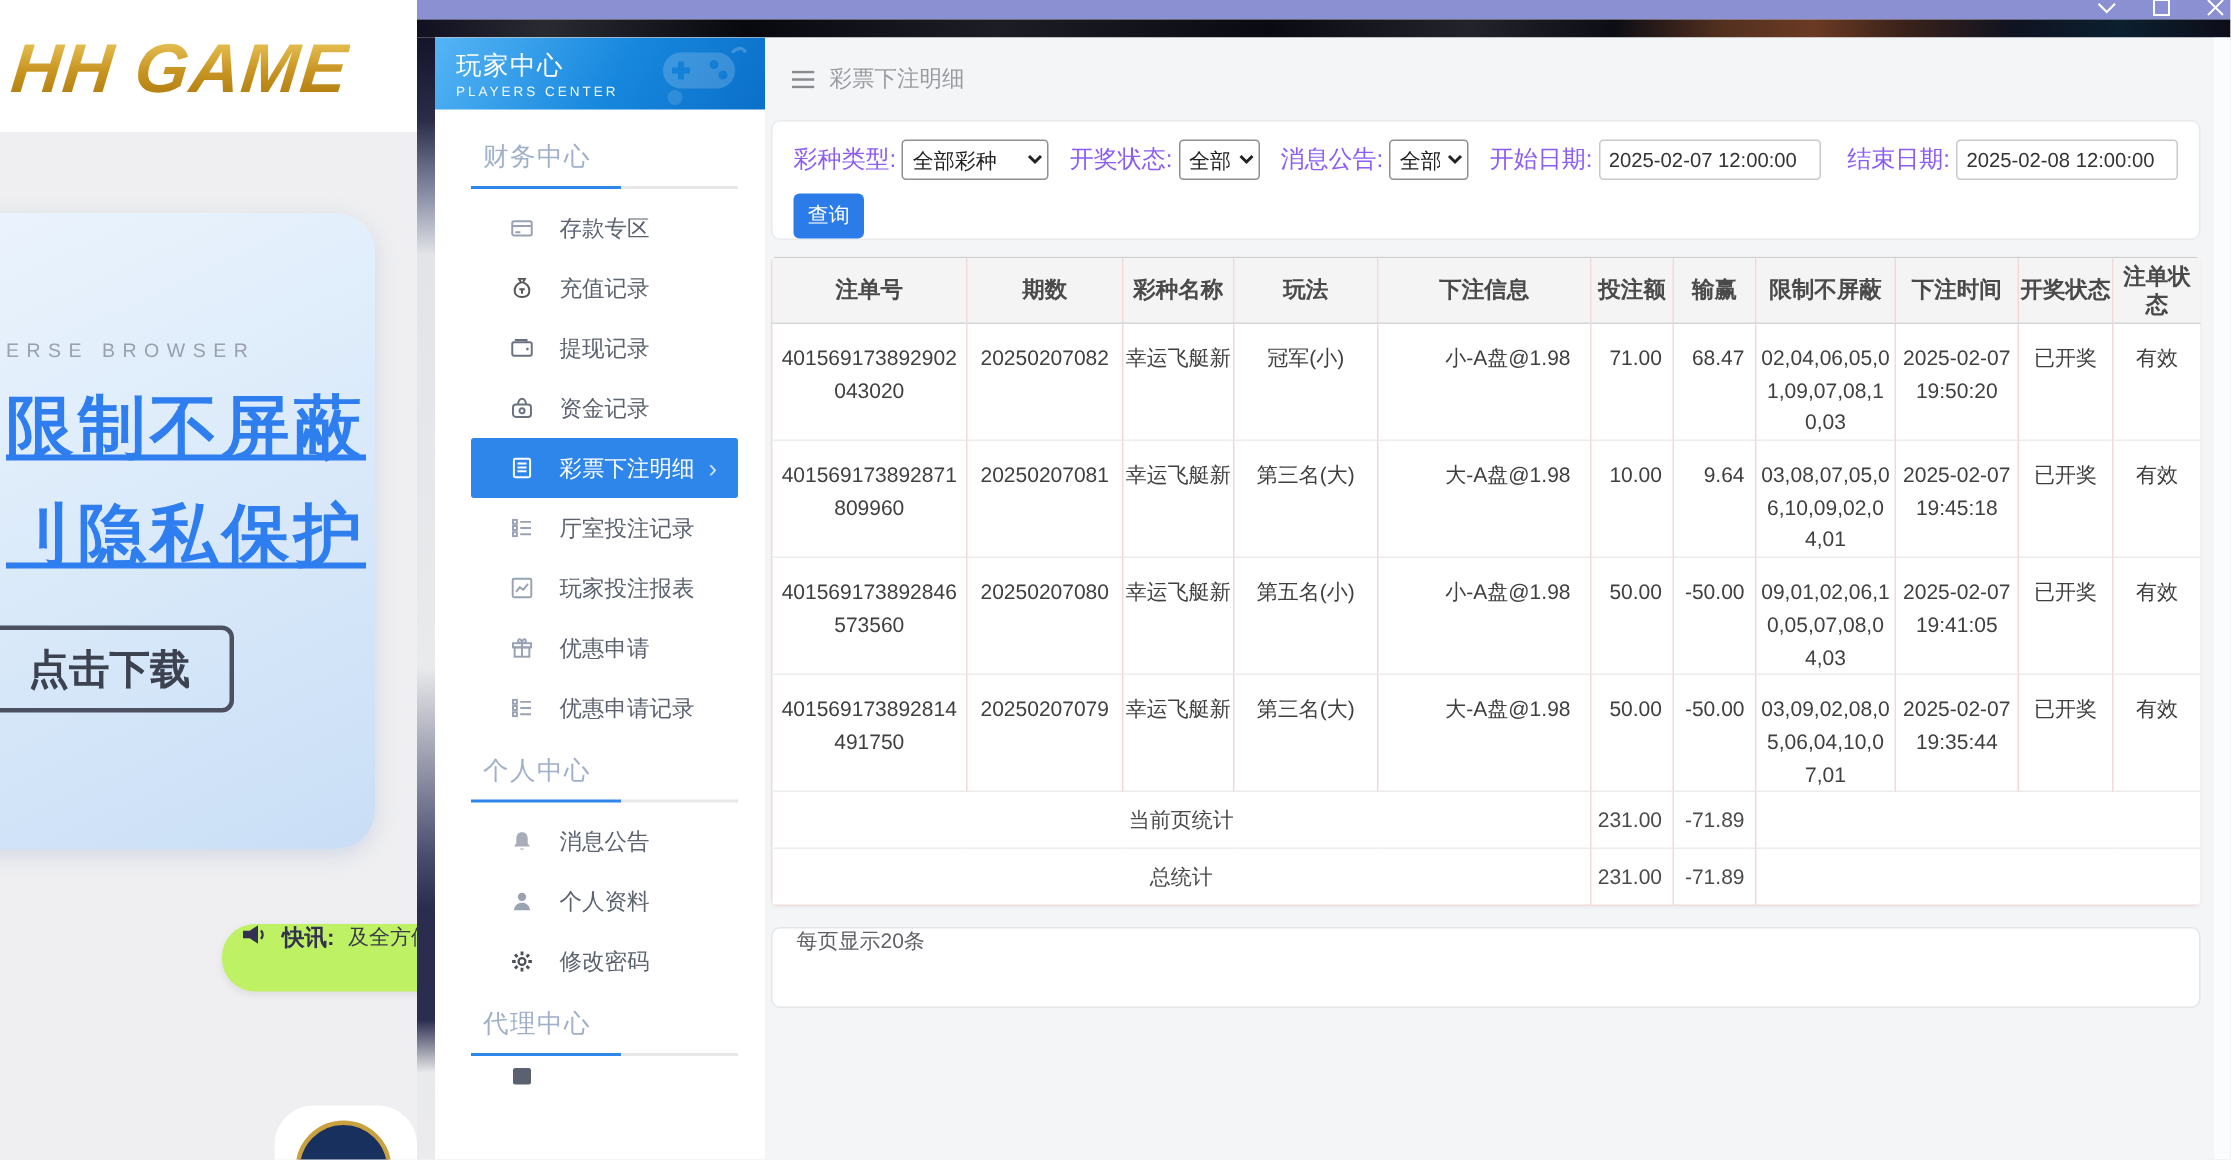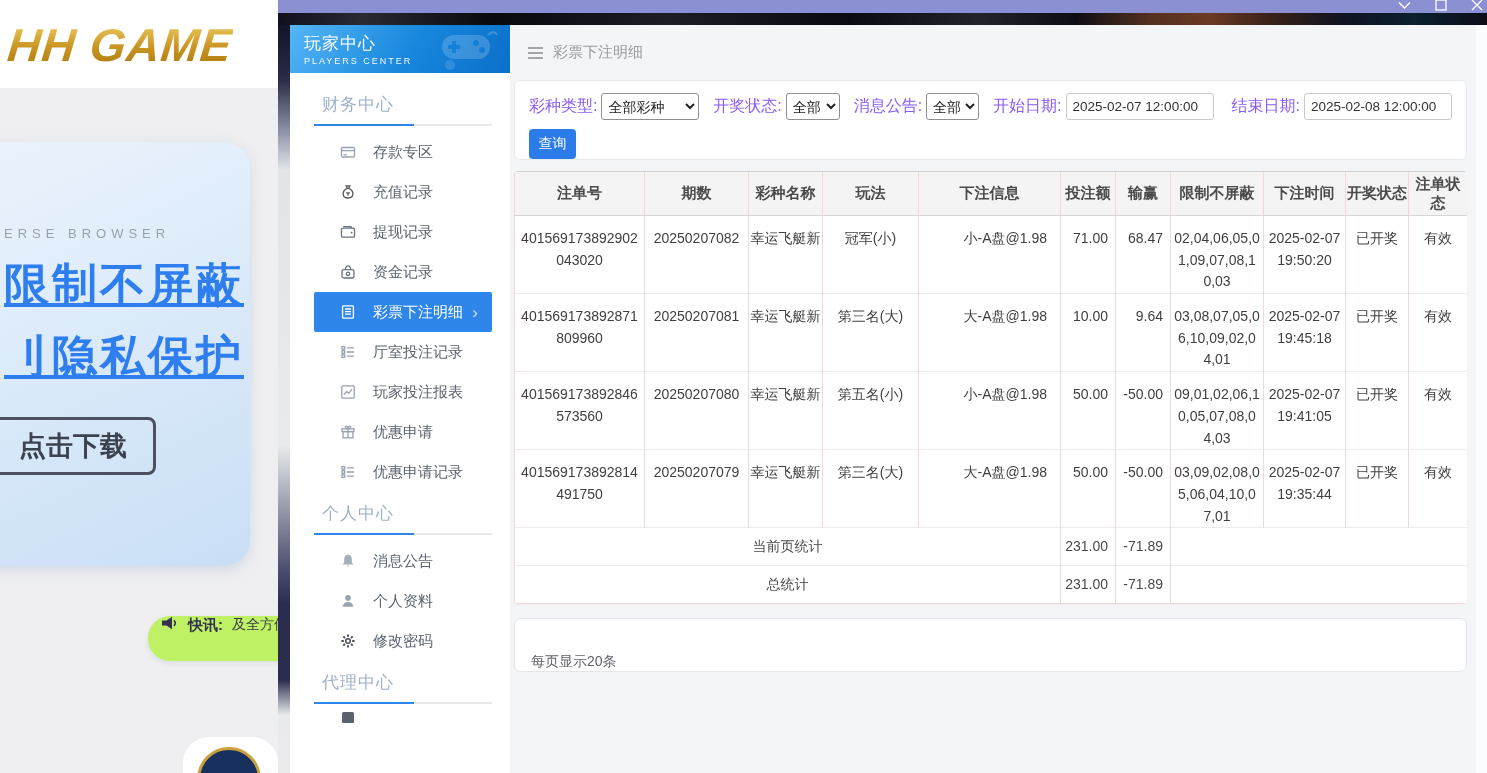--- a/index.html
+++ b/index.html
@@ -85,21 +85,21 @@
             text-align:center; vertical-align:top; padding-top:12px; line-height:1.55; }
   .bet tr.datarow { height:76px; }
   .bet td.brk { word-break:break-all; padding-left:3px; padding-right:3px; }
   .bet td.num { text-align:right; padding-right:7px; }
   .bet td.betinfo { text-align:right; padding-right:13px; }
   .bet tr.summary { height:38px;margin-left:32px; }
   .bet tr.summary td { vertical-align:middle; padding-top:0; font-size:14px; color:#4a4a4a; }
   .bet tr.summary td.nol { border-left:none; }
   .bet { border-right:1px solid #f2d9d9; border-bottom:1px solid #f0dada; border-left:1px solid #f2d9d9; }
 
-  .pager-card { margin-top:14px; height:54px; border:1px solid #e4e6ea; display:flex; align-items:flex-end;
+  .pager-card { margin-top:14px; height:54px; border:1px solid #e4e6ea; display:flex; align-items:flex-start;
                 justify-content:space-between; padding:0 16px; }
   .pager-left { font-size:14px; color:#5f5f66; }
   .pager-right { display:flex; align-items:center; gap:9px; font-size:14px; color:#33333c; }
   .pg-link { color:#2a62d8; cursor:pointer; text-decoration:none; }
   .pg-current { background:#b2bac6; border:1px solid #8d98a8; color:#1f46c8; padding:0 5px; height:19px;
                 display:inline-flex; align-items:center; font-size:13px; }
   .pg-input { width:28px; height:24px; border:1.5px solid #3f6ad8; border-radius:2px; font-size:13px; text-align:center; }
 </style>
 </head>
 <body>

